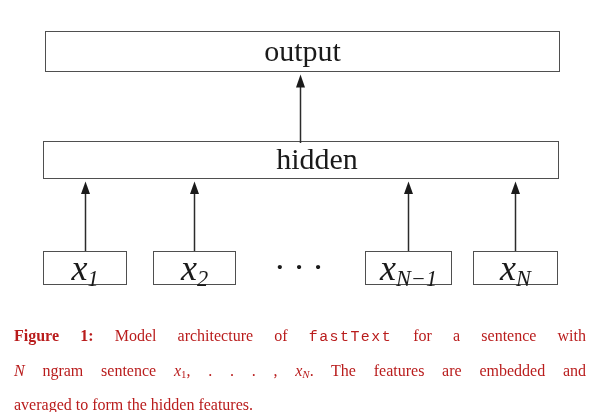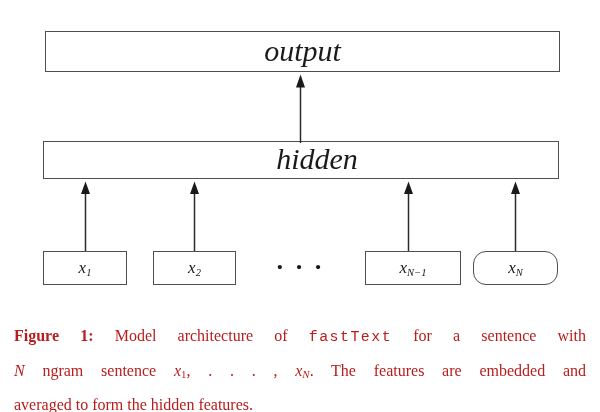--- a/index.html
+++ b/index.html
@@ -15,31 +15,31 @@
 
   .box {
     position: absolute;
     border: 1.5px solid #4f4f4f;
     background: #ffffff;
     display: flex;
     align-items: center;
     justify-content: center;
     box-sizing: border-box;
   }
-  .layer-box { font-size: 30px; line-height: 1; font-style: italic; }
+  .layer-box { font-size: 30px; line-height: 1; }
   .layer-box span { transform: translateY(-1px); }
 
   #output-box { left: 45px; top: 31px;  width: 515px; height: 41px; }
   #hidden-box { left: 43px; top: 141px; width: 516px; height: 38px; padding-left: 32px; }
 
-  .input-box { top: 251px; height: 34px; font-size: 17px; }
+  .input-box { top: 251px; height: 34px; font-size: 36px; }
   #input-box-1  { left: 43px;  width: 84px; }
   #input-box-2  { left: 153px; width: 83px; justify-content: center; }
-  #input-box-3  { left: 365px; width: 96px; text-align: center; }
-  #input-box-4  { left: 473px; width: 85px; border-radius: 13px; }
+  #input-box-3  { left: 365px; width: 87px; text-align: center; }
+  #input-box-4  { left: 473px; width: 85px; }
 
   .math-var { font-style: italic; font-family: "Liberation Serif", serif; }
   .input-box sub { font-size: 62%; font-style: italic; line-height: 0; vertical-align: -0.25em; letter-spacing: 0; }
 
   .ellipsis {
     position: absolute; left: 262px; top: 250px; width: 76px; height: 34px;
     display: flex; align-items: center; justify-content: center;
     font-size: 26px; font-weight: bold; letter-spacing: 2px; color: #1a1a1a;
   }
 

